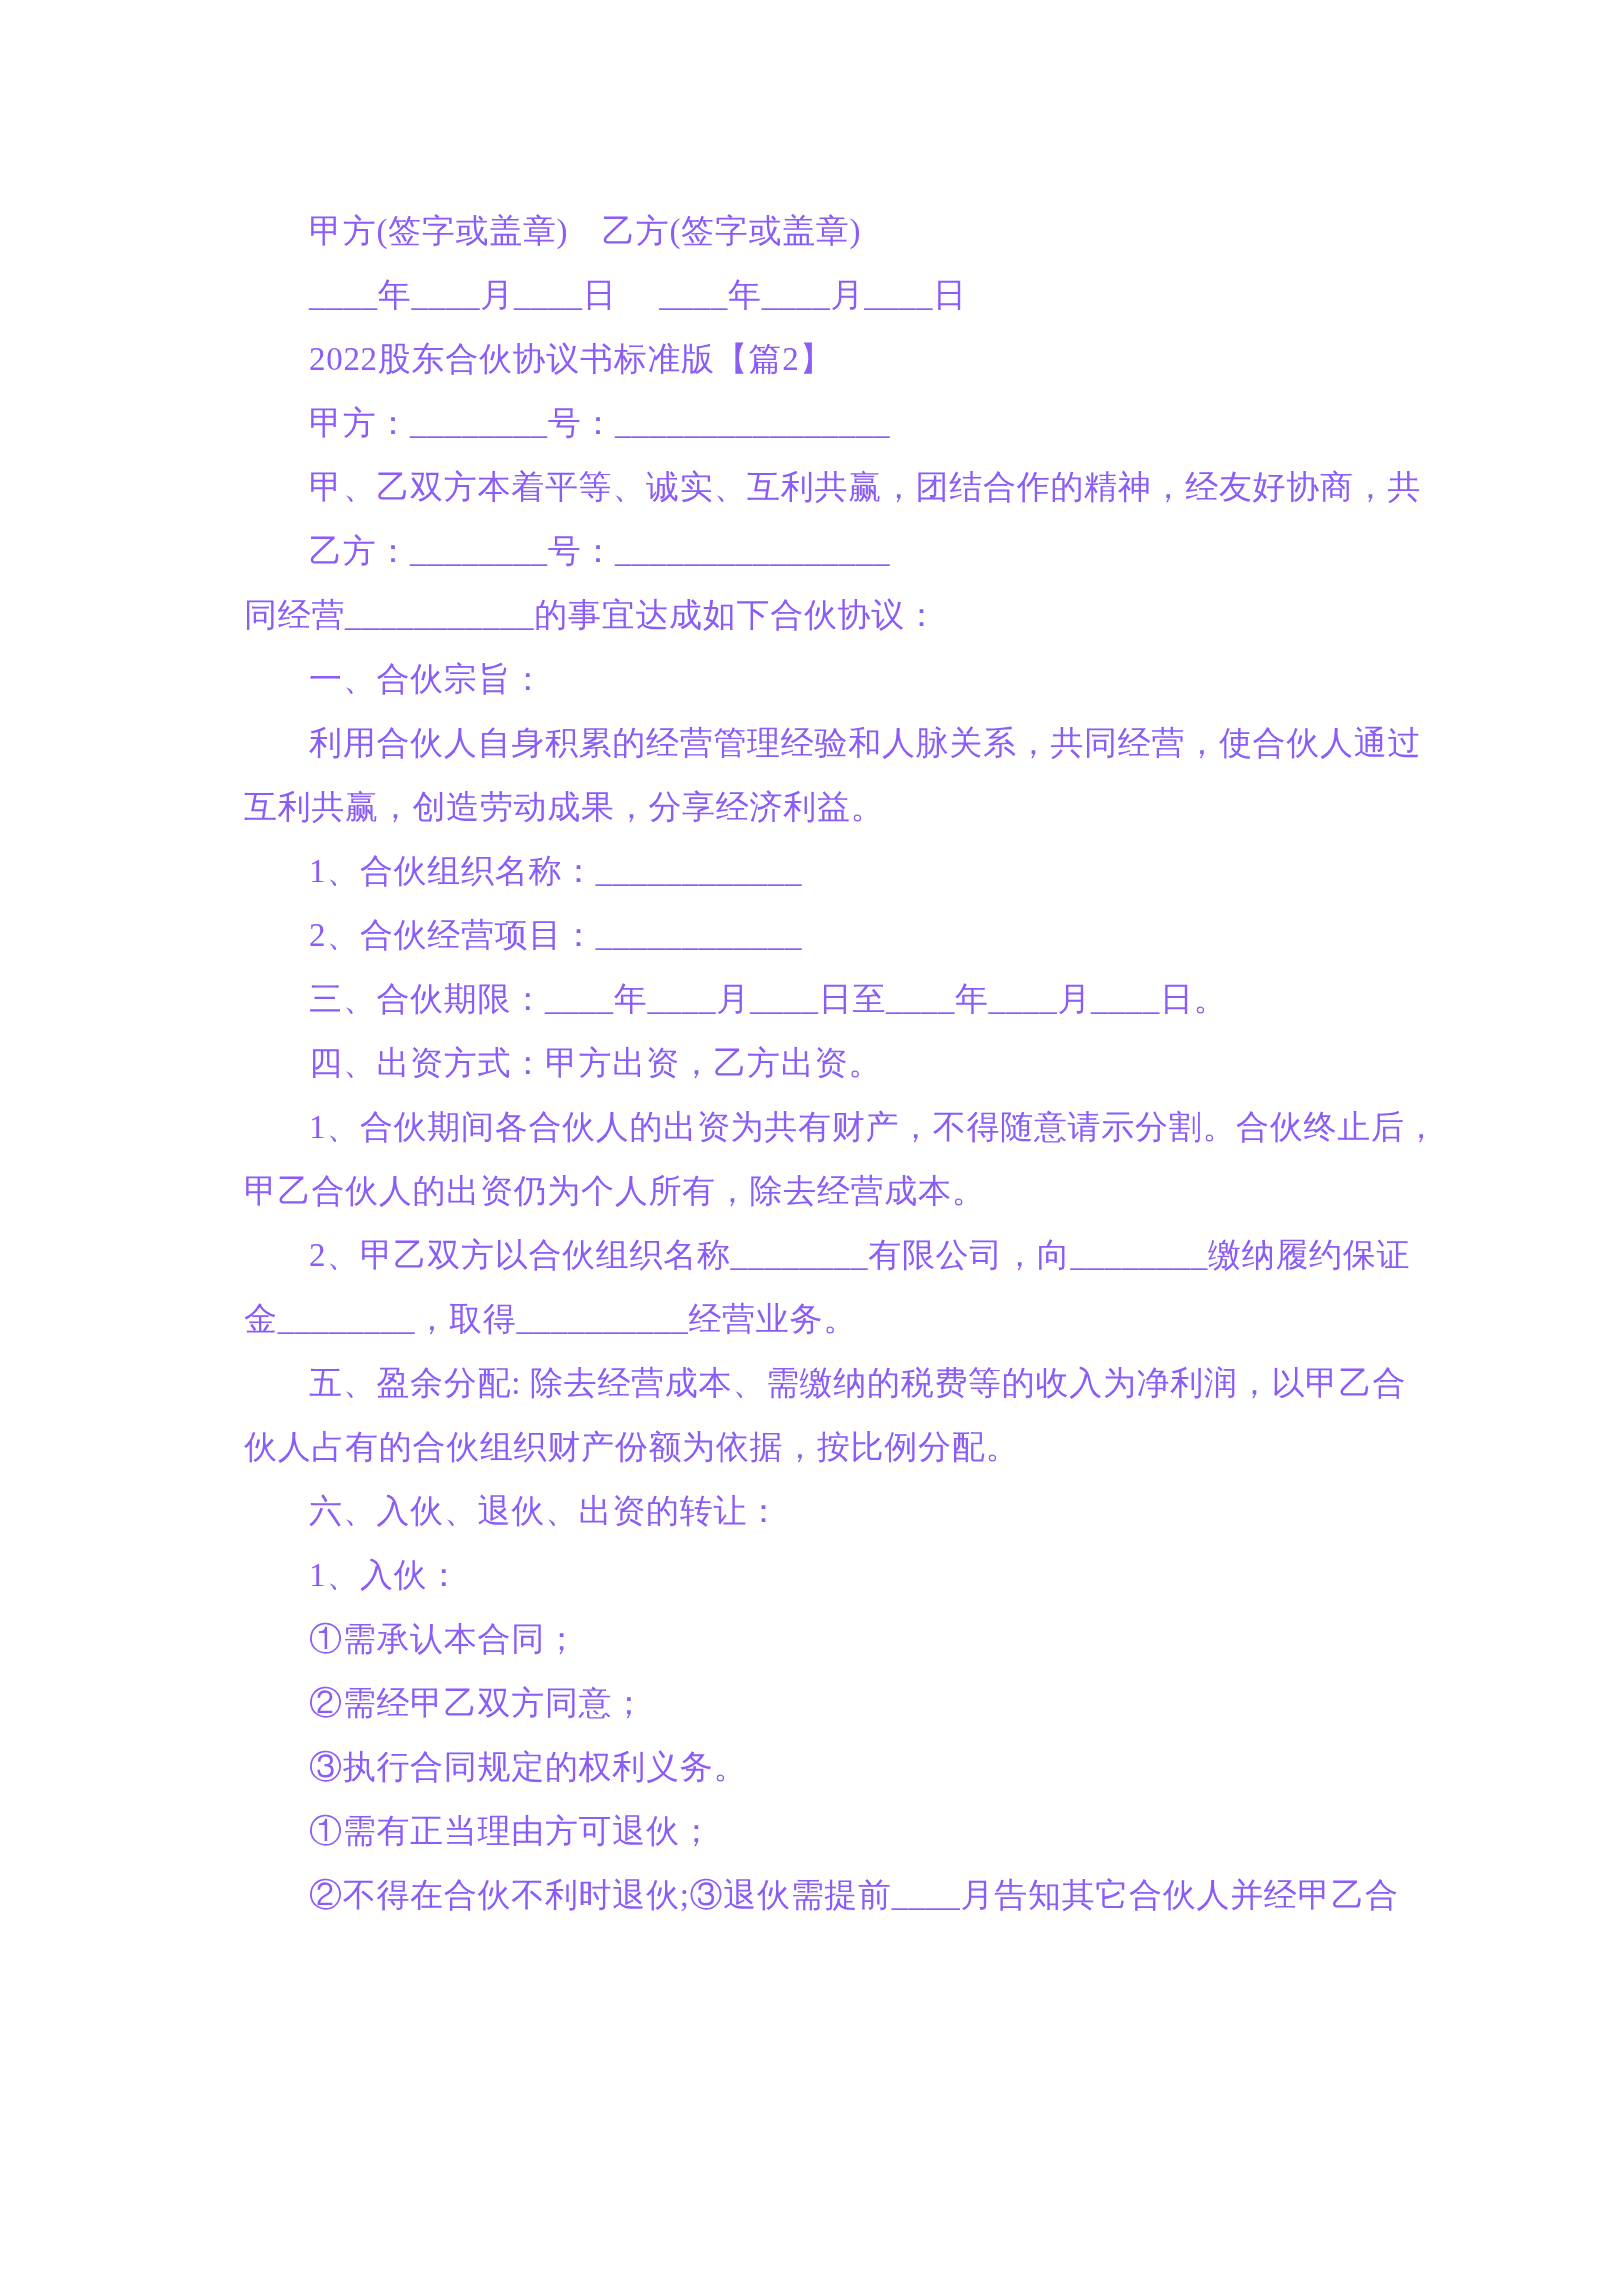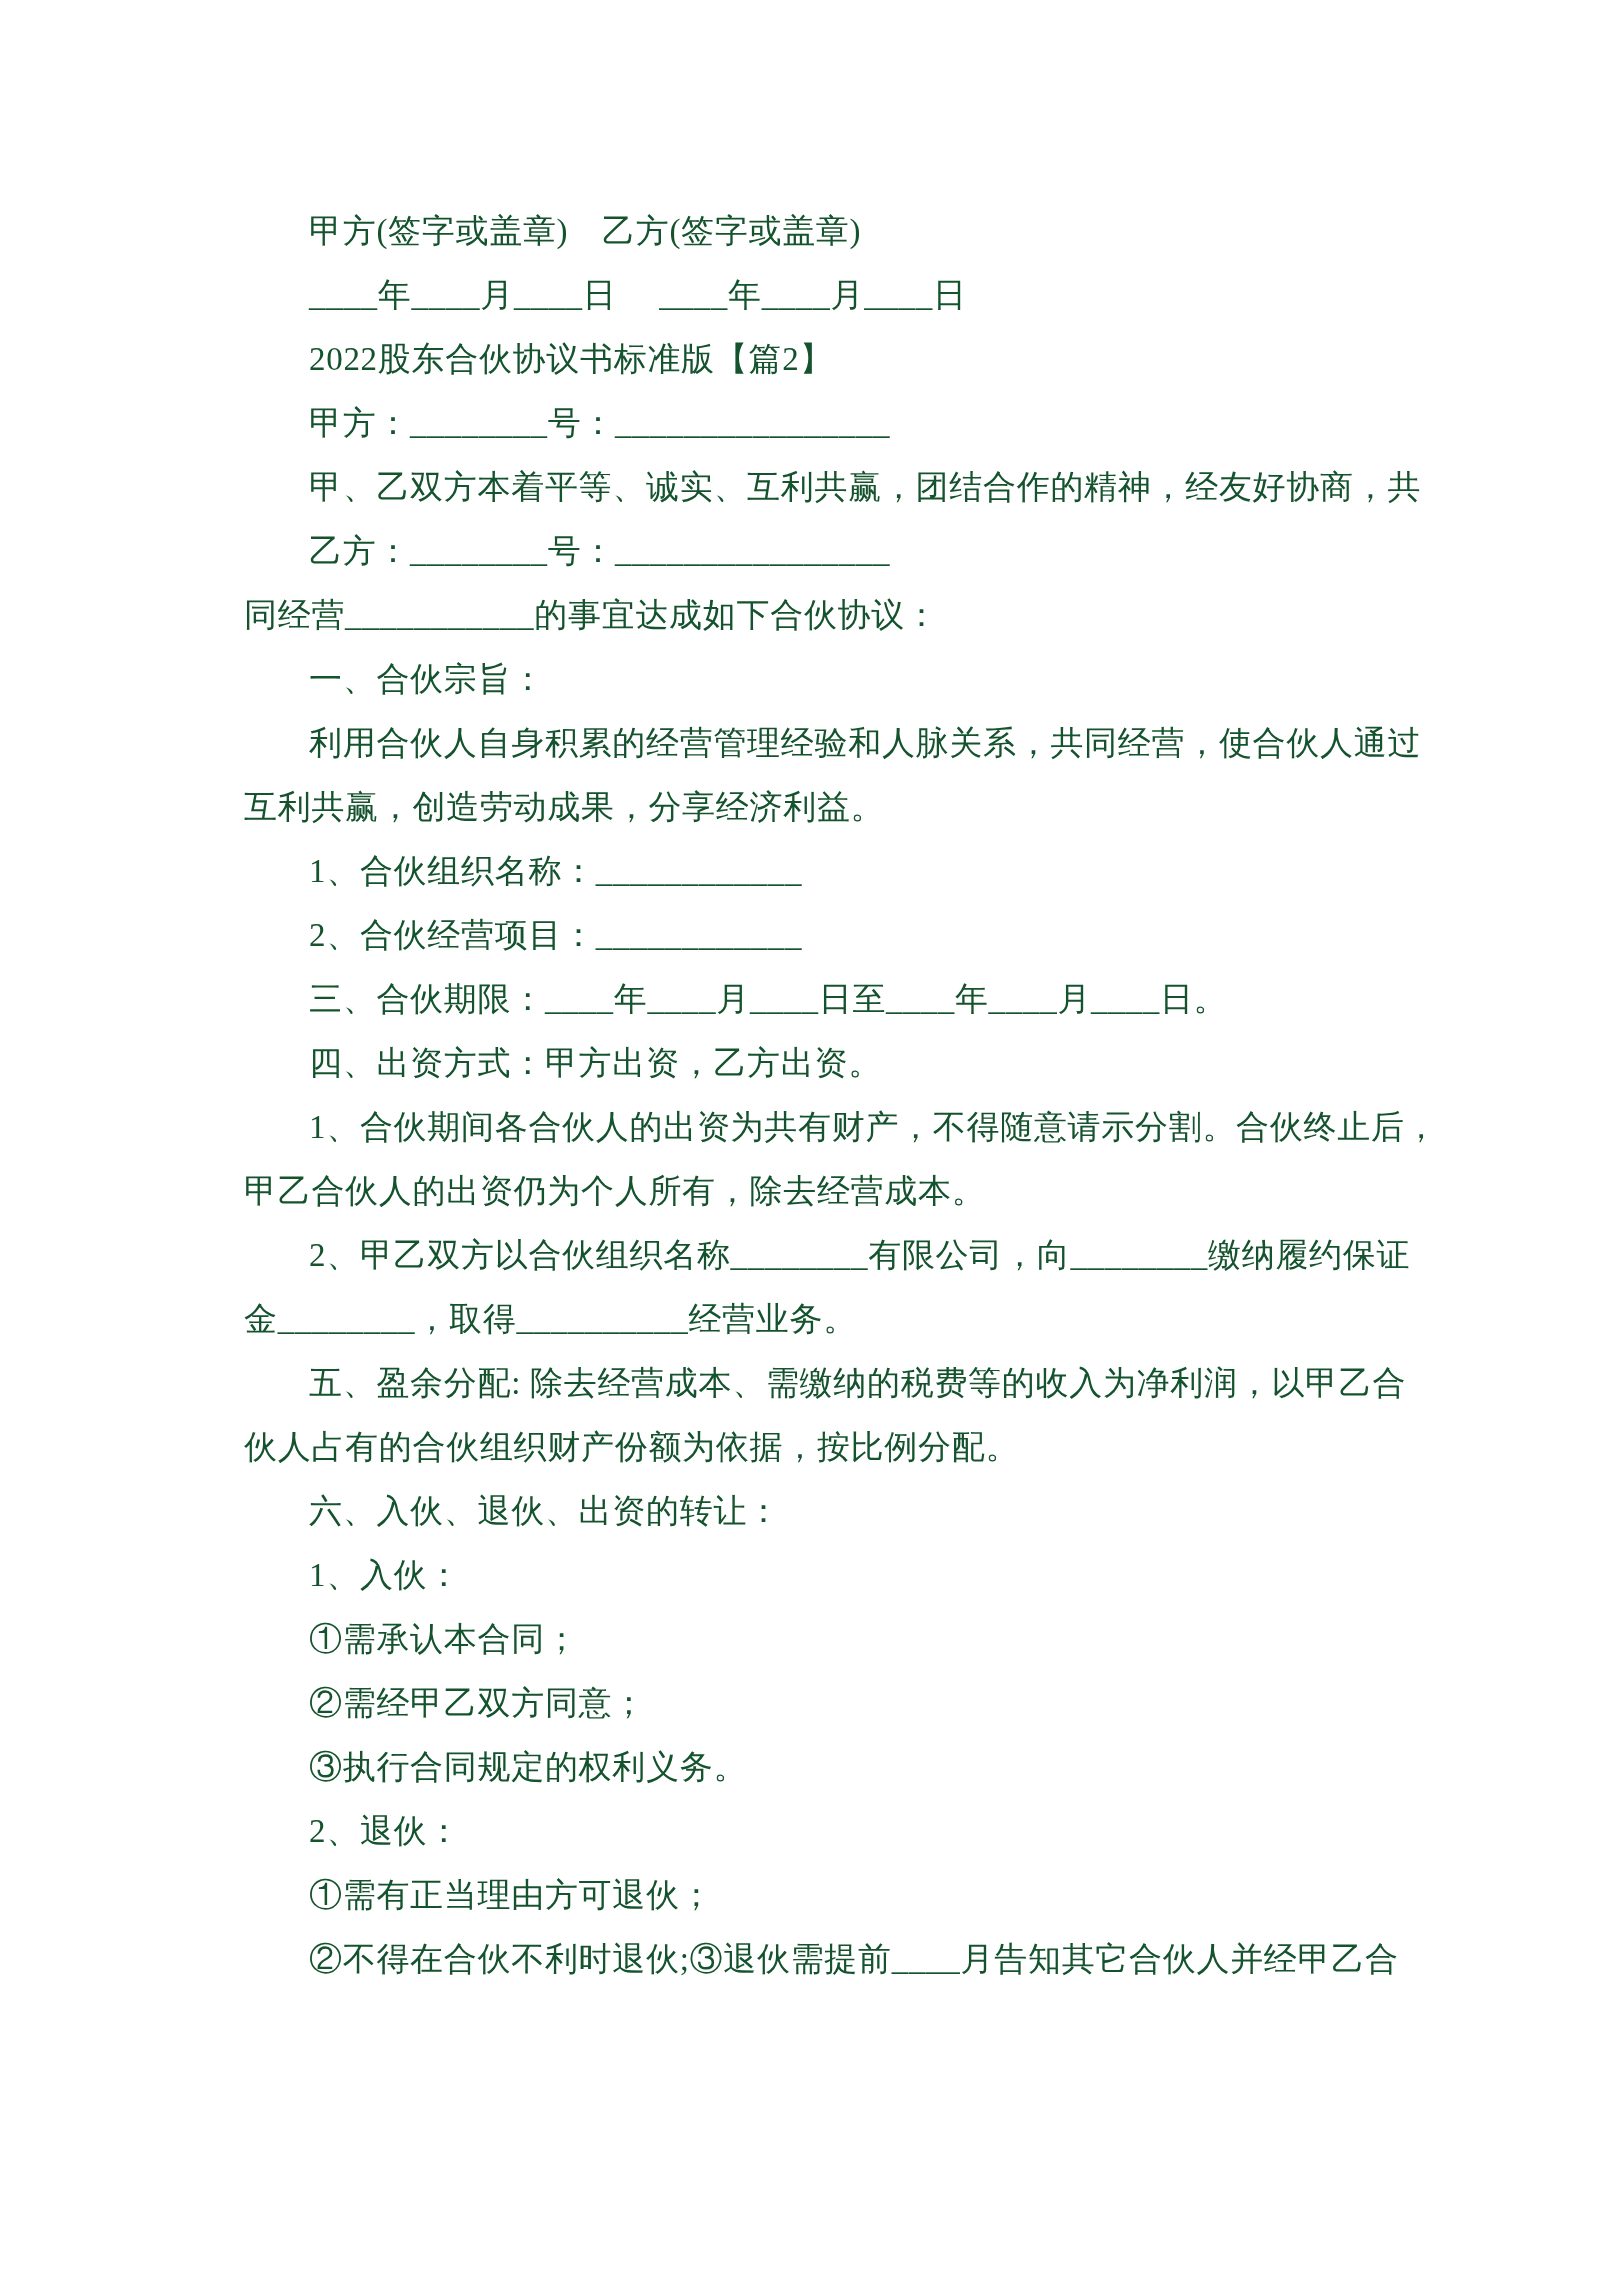--- a/index.html
+++ b/index.html
@@ -20,21 +20,21 @@
   .doc-body {
     width: 100%;
   }
   .line {
     font-family: "Liberation Serif", "DejaVu Serif", serif;
     font-size: 33px;
     height: 64px;
     line-height: 64px;
     letter-spacing: 0.7px;
     white-space: pre;
-    color: #14532d;
+    color: #8b5cf6;
   }
   .line.indent {
     text-indent: 65px;
   }
 </style>
 </head>
 <body>
 
 <div class="page">
   <div class="doc-body">
@@ -56,18 +56,17 @@
       <div class="line">甲乙合伙人的出资仍为个人所有，除去经营成本。</div>
       <div class="line indent">2、甲乙双方以合伙组织名称________有限公司，向________缴纳履约保证</div>
       <div class="line">金________，取得__________经营业务。</div>
       <div class="line indent">五、盈余分配: 除去经营成本、需缴纳的税费等的收入为净利润，以甲乙合</div>
       <div class="line">伙人占有的合伙组织财产份额为依据，按比例分配。</div>
       <div class="line indent">六、入伙、退伙、出资的转让：</div>
       <div class="line indent">1、入伙：</div>
       <div class="line indent">①需承认本合同；</div>
       <div class="line indent">②需经甲乙双方同意；</div>
       <div class="line indent">③执行合同规定的权利义务。</div>
-      <div class="line indent">2、退伙：</div>
       <div class="line indent">①需有正当理由方可退伙；</div>
       <div class="line indent">②不得在合伙不利时退伙;③退伙需提前____月告知其它合伙人并经甲乙合</div>
     </div>
 </div>
 
 
 </body></html>

